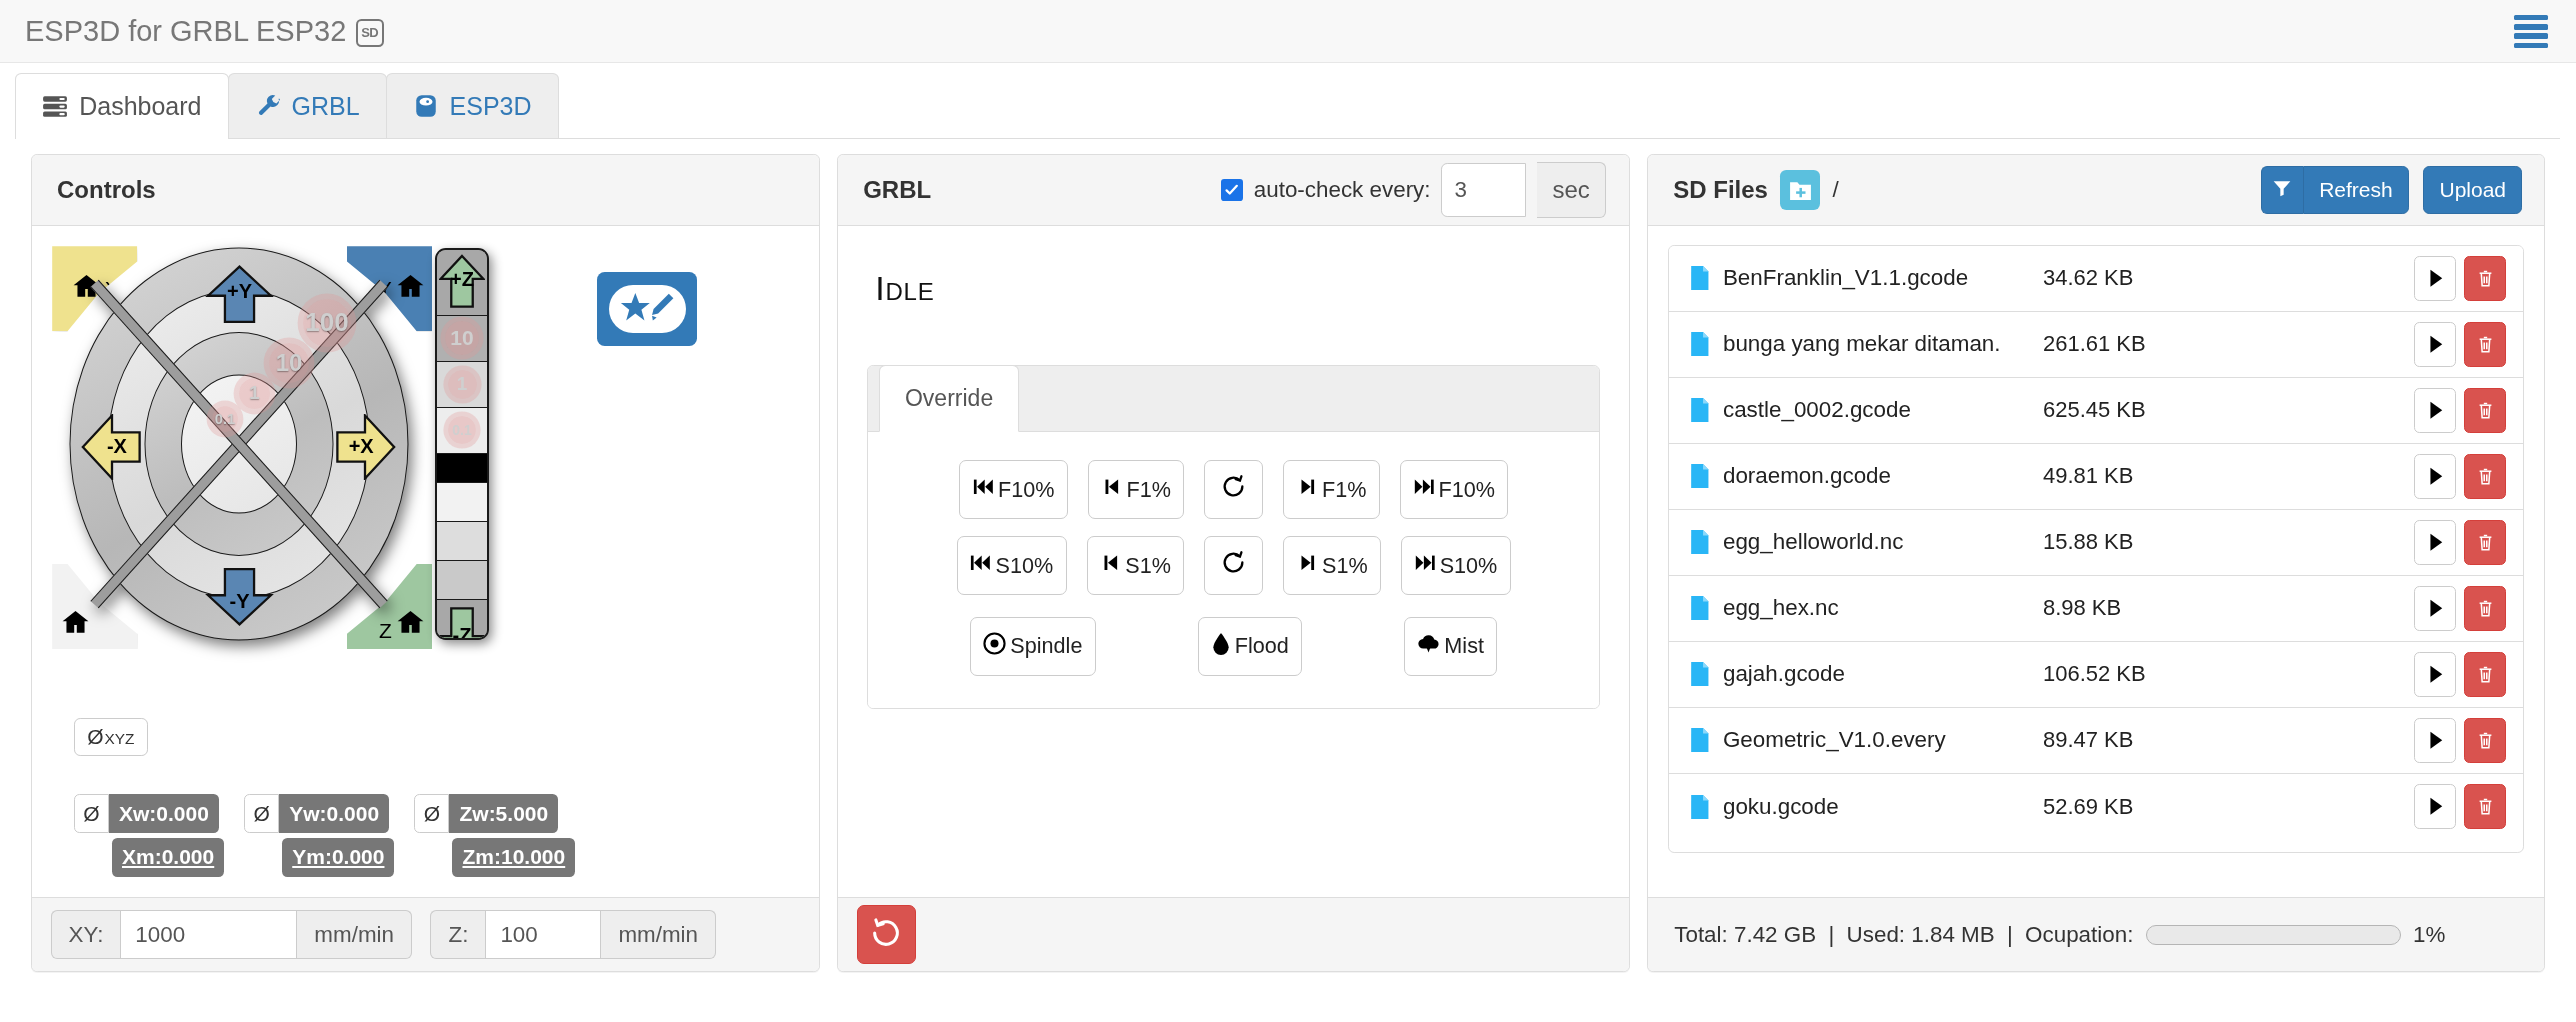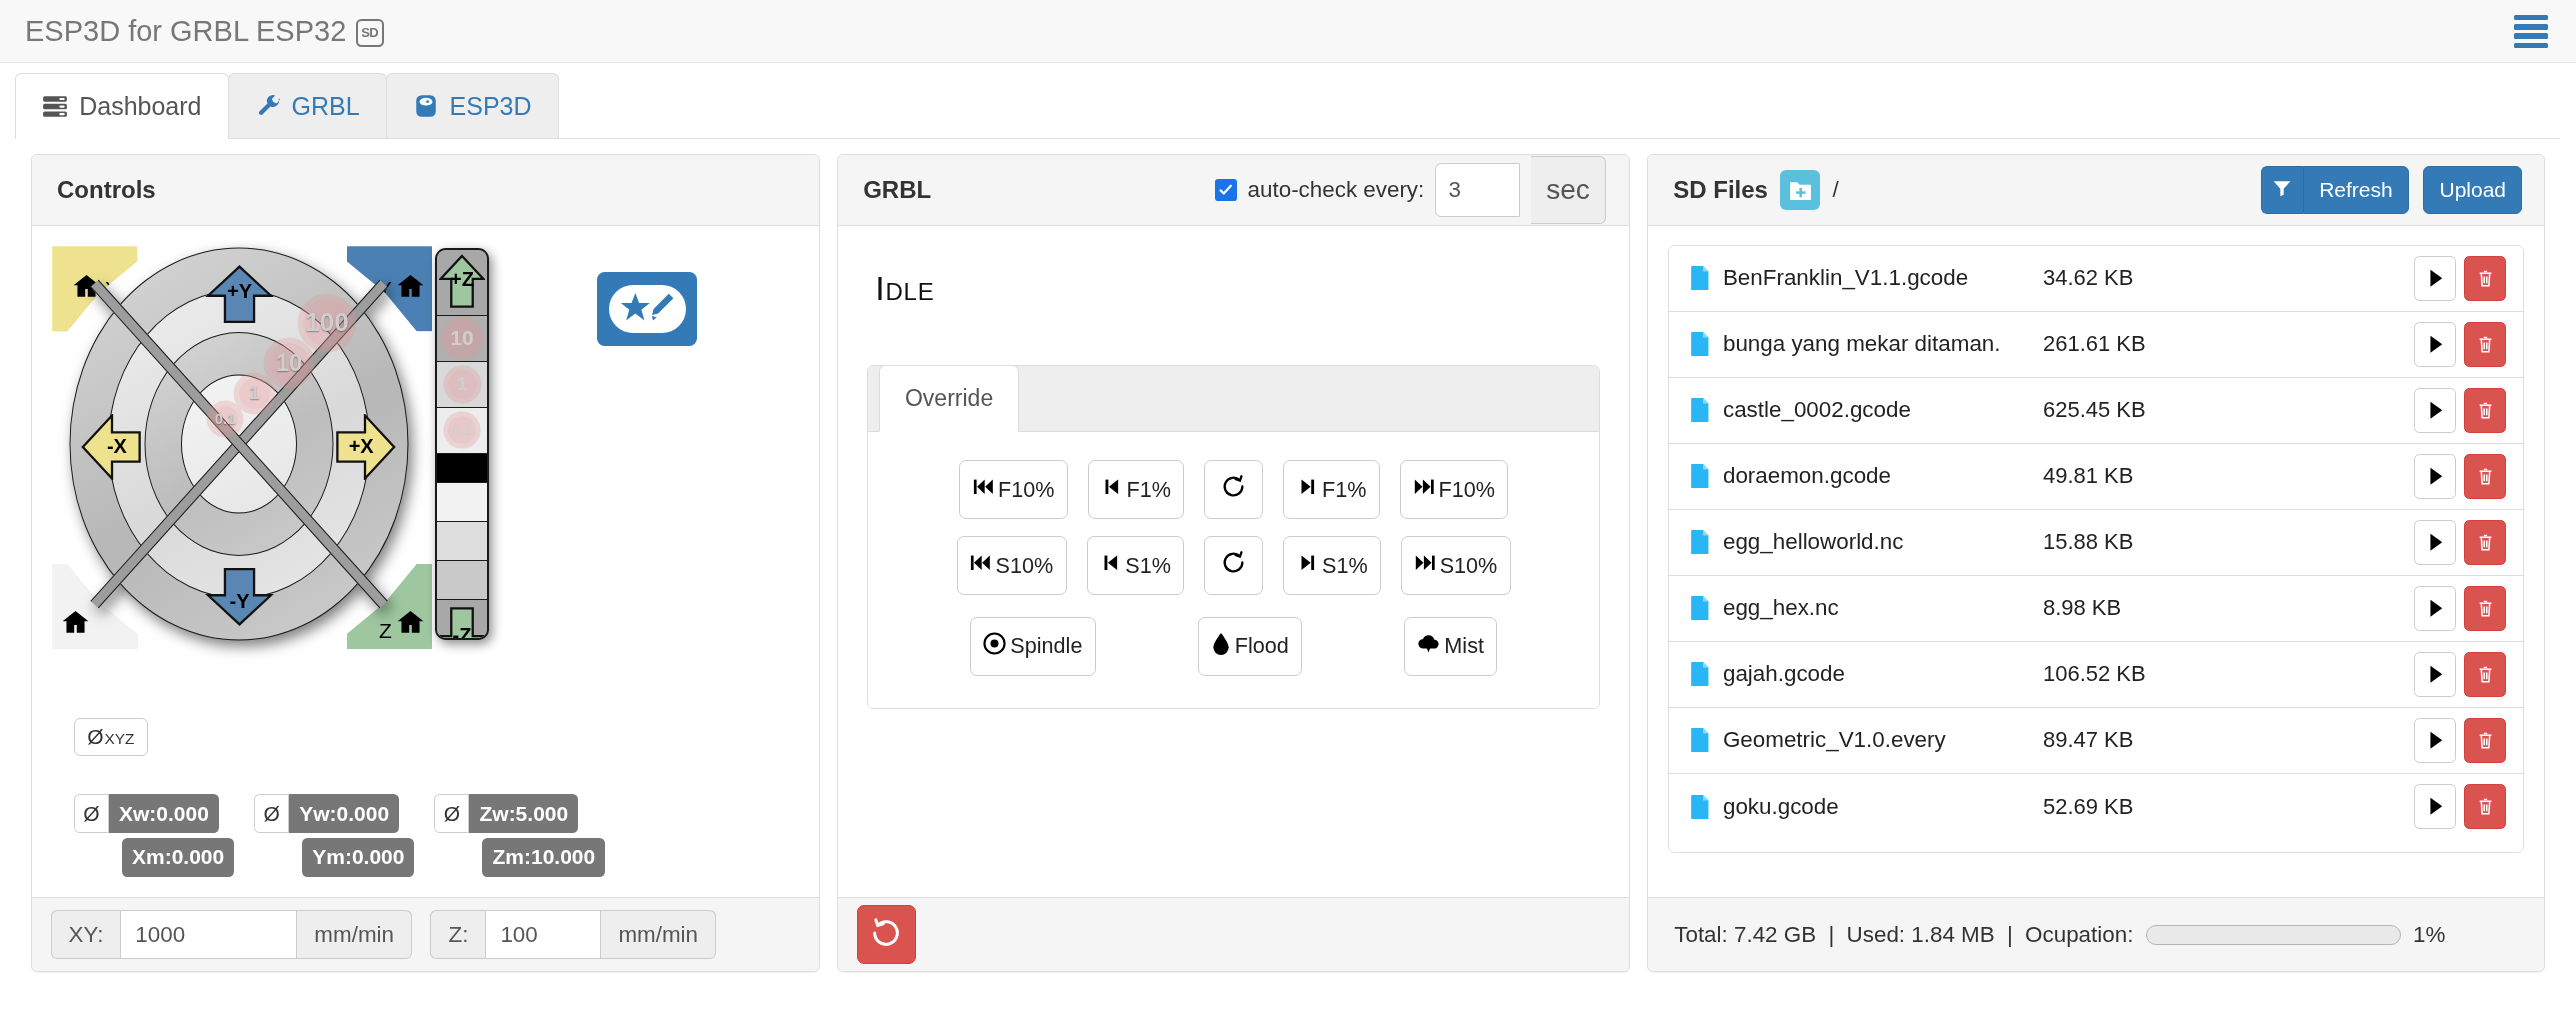--- a/index.html
+++ b/index.html
@@ -240,21 +240,21 @@
     display: flex; align-items: center; justify-content: center; cursor: pointer;
   }
   .cval {
     height: 39px; padding: 0 10px;
     background: #777777; color: #fff;
     font-size: 21px; font-weight: bold;
     display: flex; align-items: center;
     border-radius: 5.4px;
   }
   .cval.attached { border-top-left-radius: 0; border-bottom-left-radius: 0; }
-  .cg-bot { margin-top: 4.6px; margin-left: 48px; }
+  .cg-bot { margin-top: 4.6px; margin-left: 38px; text-decoration: underline; }
 
   
   .ig { display: flex; align-items: stretch; margin-right: 18.5px; }
   .ig-label {
     padding: 0 17px; height: 49px;
     background: #eeeeee; border: 0.8px solid #ccc; border-right: none;
     border-top-left-radius: 6.2px; border-bottom-left-radius: 6.2px;
     display: flex; align-items: center; font-size: 22.4px; color: #555;
   }
   .ig-input {
@@ -283,24 +283,24 @@
   }
   .chk svg { width: 15.4px; height: 15.4px; }
   .ac-label { font-size: 22.4px; color: #333; }
   .ac-input {
     width: 85px; height: 54px; border: 0.8px solid #ccc;
     border-top-left-radius: 6.2px; border-bottom-left-radius: 6.2px;
     font-size: 22.4px; color: #555; padding: 0 12.3px; background: #fff;
     font-family: "Liberation Sans", sans-serif; outline: none;
   }
   .ac-unit {
-    height: 68px; padding: 0 15.4px; background: #eeeeee;
+    height: 56px; padding: 0 15.4px; background: #eeeeee;
     border: 0.8px solid #ccc; border-left: none;
     border-top-right-radius: 6.2px; border-bottom-right-radius: 6.2px;
-    display: flex; align-items: center; font-size: 28px; color: #555;
+    display: flex; align-items: center; font-size: 24px; color: #555;
   }
 
   .status-text {
     margin: 43px 0 0 37px;
     font-size: 34px; color: #111;
     font-variant: small-caps; font-weight: 500;
     letter-spacing: 0.8px;
   }
 
   .tabbox { margin: 57px 29px 0 29px; border: 0.8px solid #ddd; border-radius: 6.2px; }

